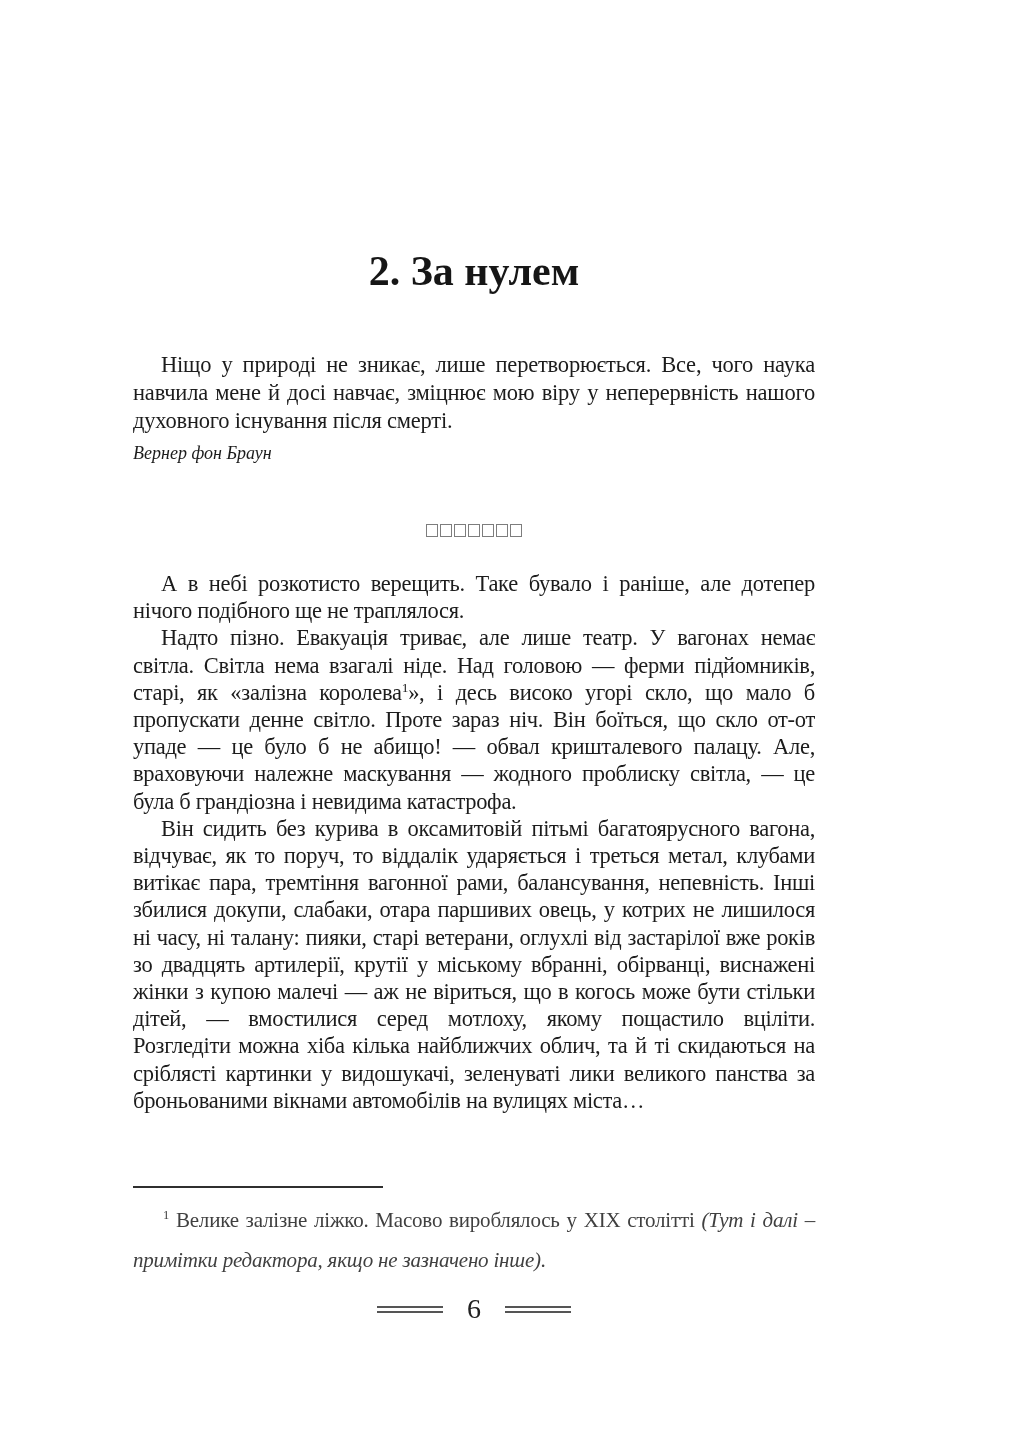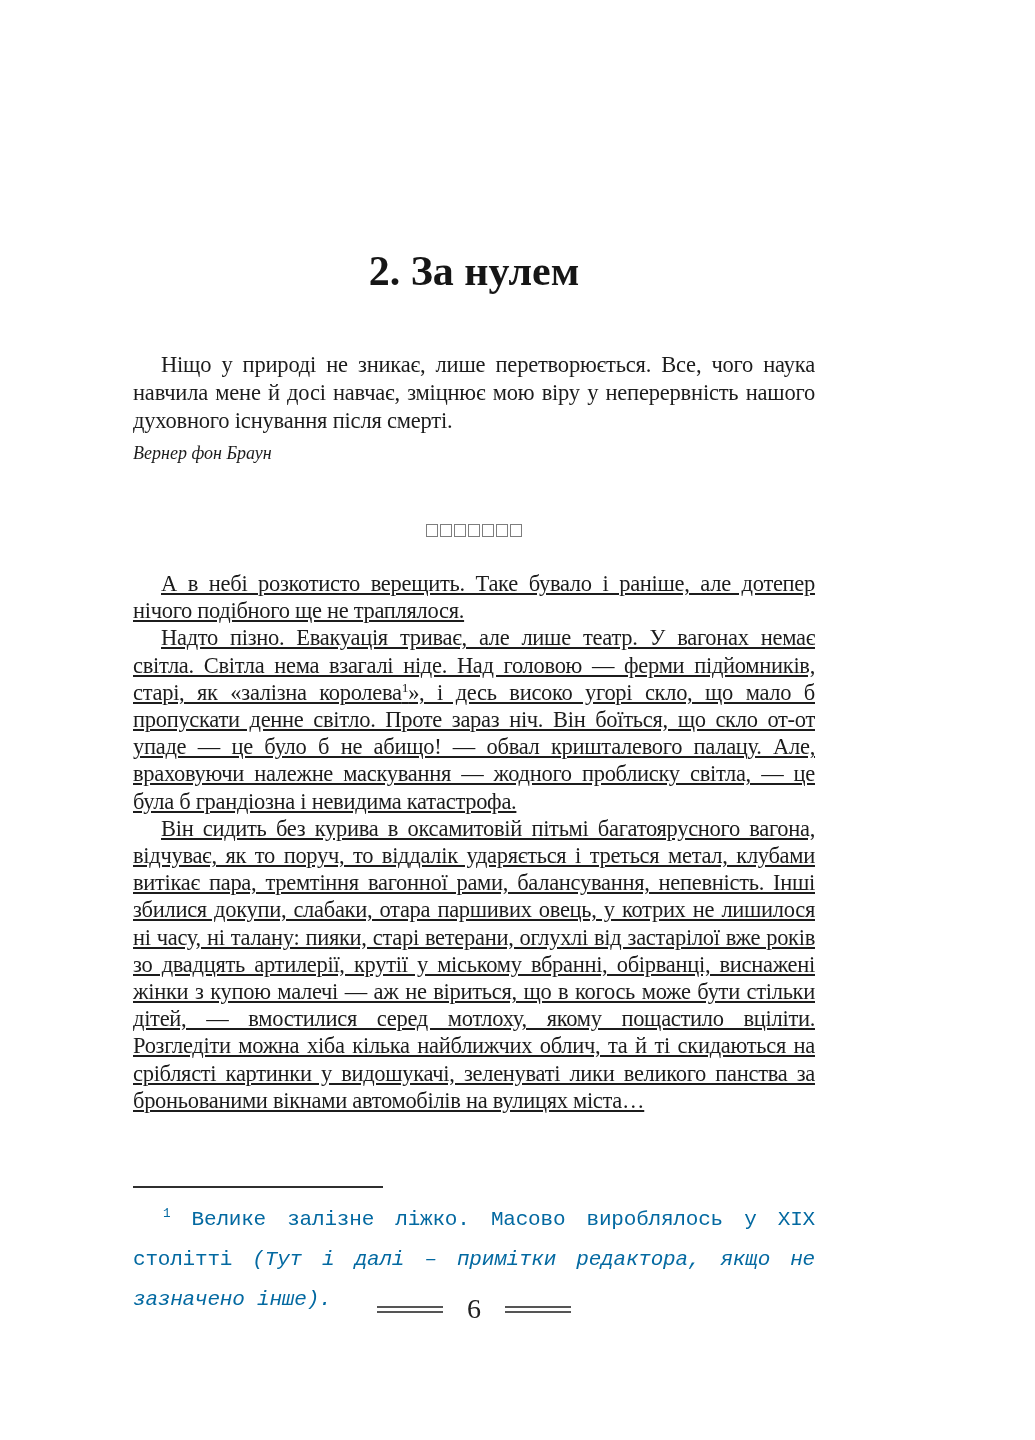--- a/index.html
+++ b/index.html
@@ -57,46 +57,45 @@
     border: 1.5px solid #7d7d7d;
     box-sizing: border-box;
     background: #ffffff;
   }
   .body-text {
     margin-top: 33px;
     font-size: 22.5px;
     line-height: 27.2px;
     letter-spacing: -0.3px;
     text-align: justify;
-    text-decoration: underline;
   }
   .body-text p { margin: 0; text-indent: 28px; }
   sup {
     font-size: 60%;
     line-height: 0;
     vertical-align: super;
   }
   .footnote-section {
     position: absolute;
     left: 133px;
     top: 1186px;
     width: 682px;
   }
   .footnote-rule {
     width: 250px;
     height: 0;
     border-top: 2px solid #2f2f2f;
   }
   .footnote {
     margin-top: 12px;
-    font-family: Liberation Mono, monospace;
+    font-family: Liberation Serif, serif;
     font-size: 21px;
     line-height: 40px;
     letter-spacing: -0.2px;
-    color: #0369a1;
+    color: #404040;
     text-align: justify;
     text-indent: 30px;
   }
   .footnote .it, .it { font-style: italic; }
   .page-footer {
     position: absolute;
     left: 133px;
     top: 1294px;
     width: 682px;
     display: flex;

